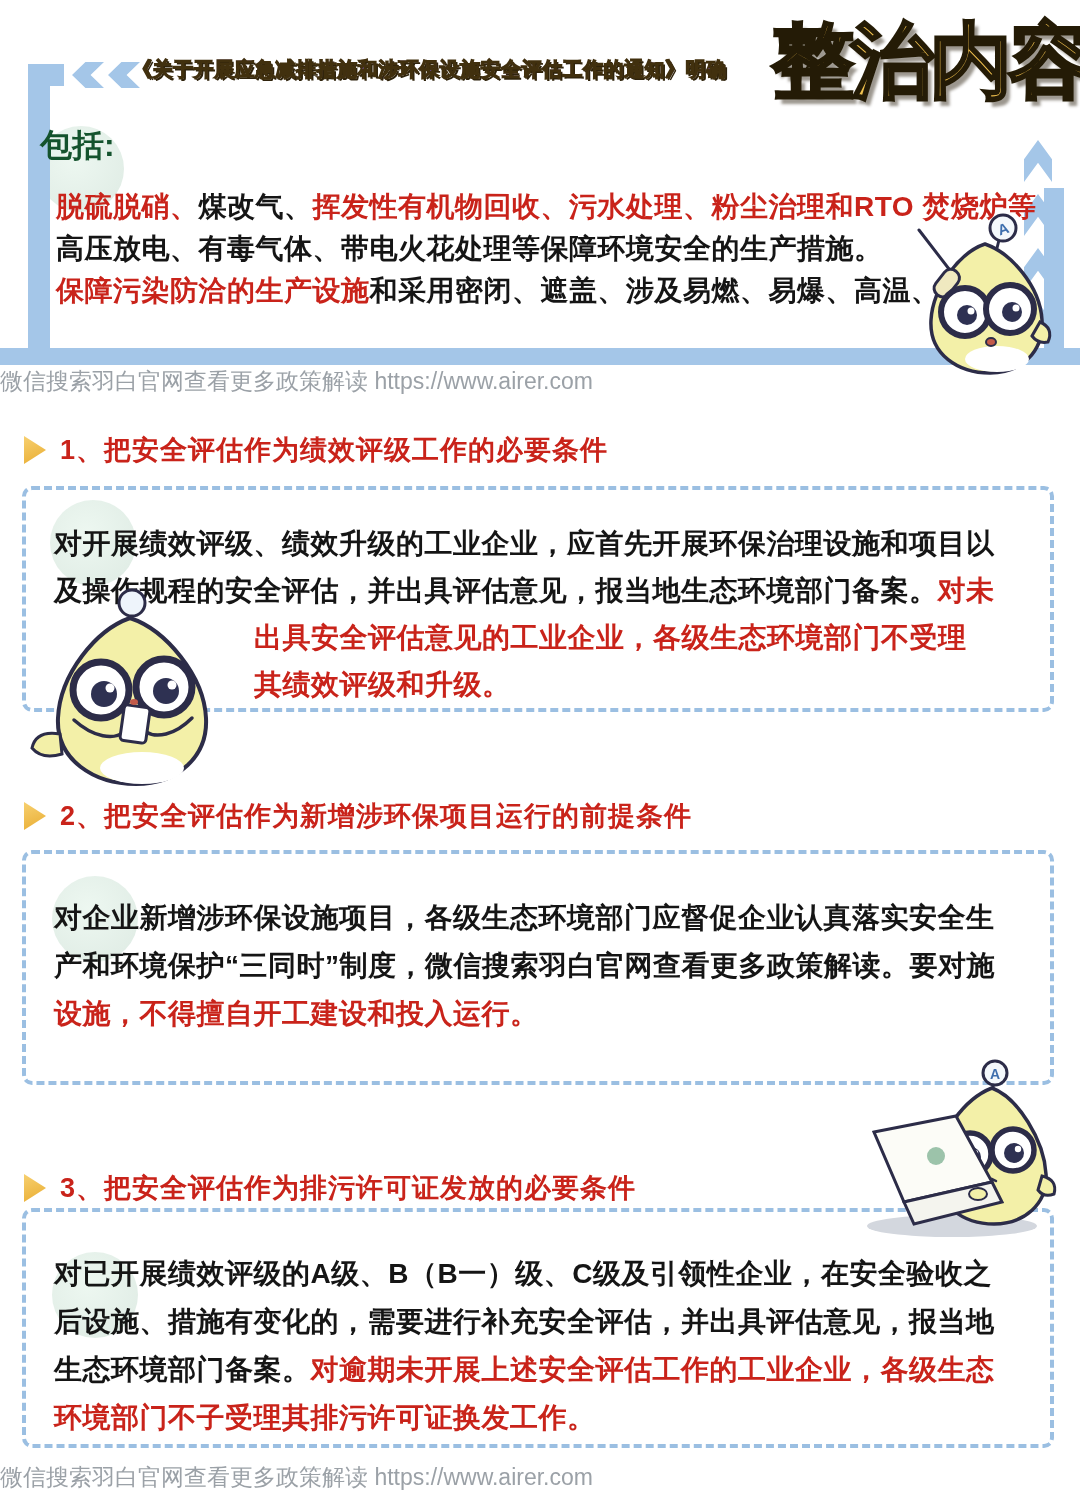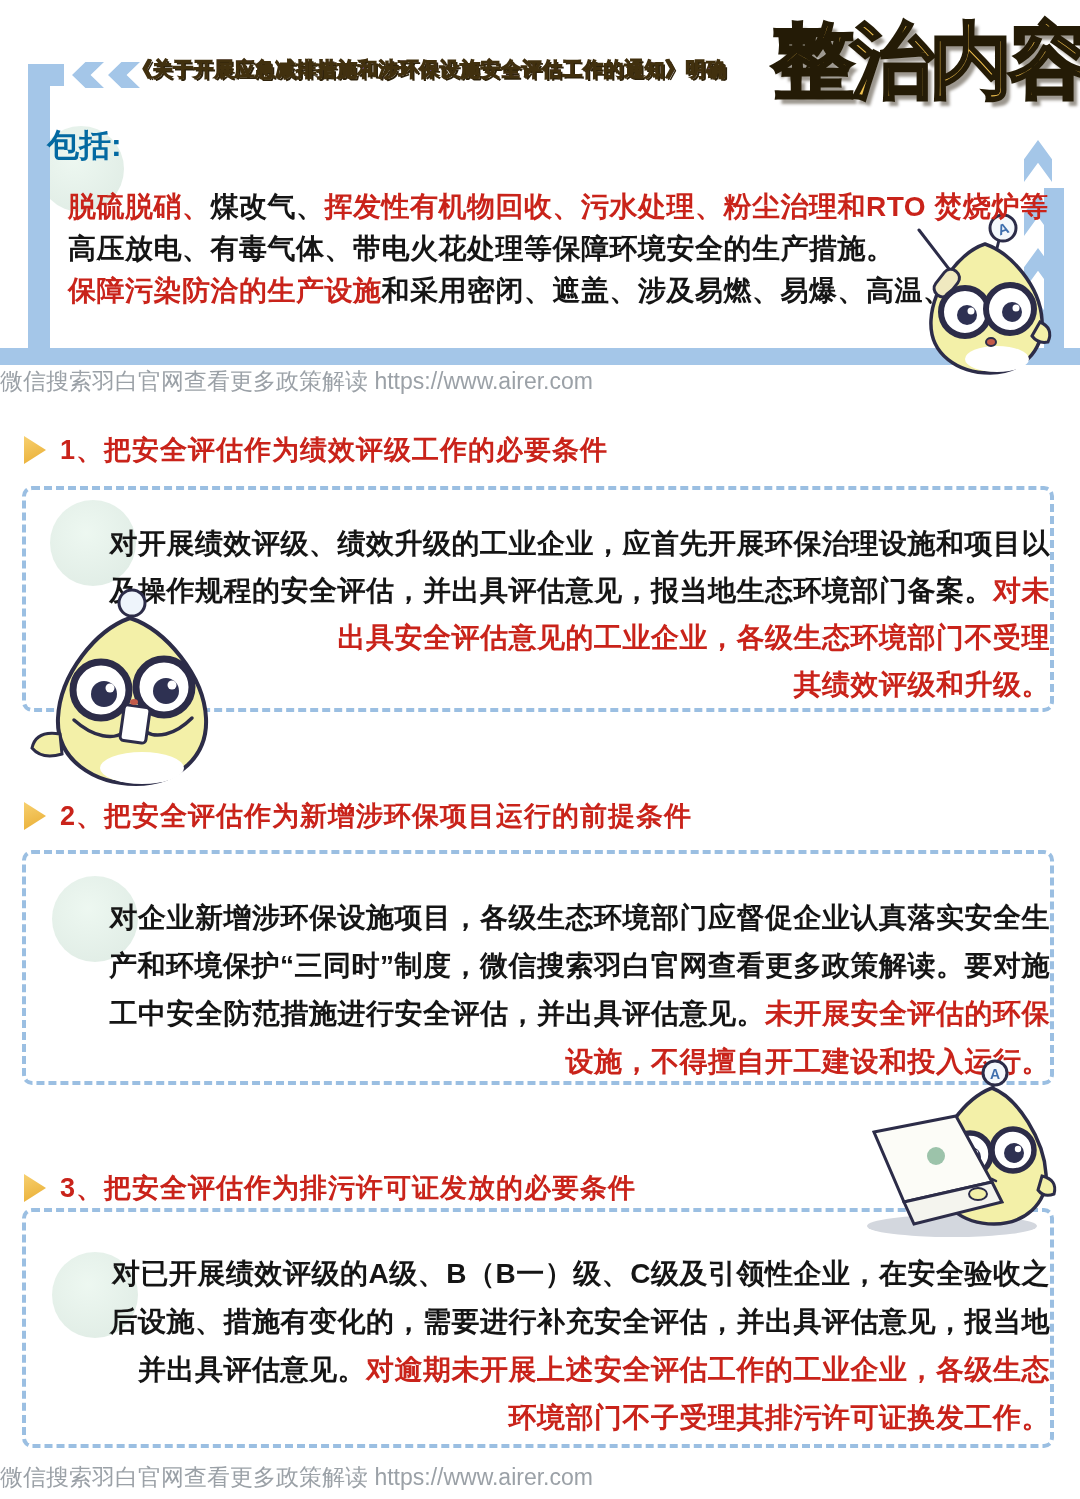--- a/index.html
+++ b/index.html
@@ -10,39 +10,39 @@
   .bluebar{background:#a4c6e8;}
   .chev-l{width:32px;height:26px;background:#a4c6e8;
           clip-path:polygon(100% 0,42% 0,0 50%,42% 100%,100% 100%,58% 50%);}
   .chev-u{width:28px;height:42px;background:#a4c6e8;
           clip-path:polygon(0 100%,0 46%,50% 0,100% 46%,100% 100%,50% 54%);}
   .subtitle{left:132px;top:56px;font-size:20px;font-weight:700;color:#8b5cf6;white-space:nowrap;
             -webkit-text-stroke:1.2px #41300e;text-shadow:2px 2px 0 #2f230c;letter-spacing:.5px;z-index:4;font-family:Liberation Mono, monospace;}
   .title{left:772px;top:20px;font-size:82px;font-weight:700;color:#f2c24e;white-space:nowrap;
          -webkit-text-stroke:3px #241b06;text-shadow:5px 6px 3px rgba(35,25,6,.45);
          letter-spacing:-3px;z-index:4;line-height:1;}
-  .incl{left:47px;top:124px;font-size:32px;font-weight:700;color:#0369a1;z-index:3;}
+  .incl{left:40px;top:124px;font-size:32px;font-weight:700;color:#14532d;z-index:3;}
   
   .tline{position:relative;white-space:nowrap;font-weight:700;font-size:28px;letter-spacing:.5px;z-index:3;}
   .black{color:#151515;} .red{color:#c9231a;}
-  .intro{left:68px;top:186px;width:1000px;z-index:3;}
+  .intro{left:56px;top:186px;width:1000px;z-index:3;}
   .intro .tline{line-height:42px;}
   .indent{margin-left:200px;}
   
   .wm{left:0;width:100%;text-align:left;color:#9ba1a7;font-size:23px;font-weight:400;z-index:4;}
   .wm-logo{width:86px;height:86px;border-radius:50%;z-index:0;opacity:.16;
            background:radial-gradient(circle at 42% 38%,#8fd0a6,#2e7d4f);}
   
   .sec-head{display:flex;align-items:center;gap:14px;left:24px;z-index:3;}
   .tri{width:22px;height:28px;flex:none;display:inline-block;
        background:linear-gradient(160deg,#f7d070,#e9ad32);
        clip-path:polygon(0 0,100% 50%,0 100%);}
   .sec-head-text{font-size:27px;font-weight:700;color:#c9231a;letter-spacing:1px;white-space:nowrap;}
   .tbox{left:22px;width:1032px;border:4px dashed #9bbfe2;border-radius:10px;background:transparent;
-        padding:30px 0 0 28px;box-sizing:border-box;z-index:1;text-align:right;}
+        padding:30px 0 0 28px;box-sizing:border-box;z-index:1;}
   .lh47 .tline{line-height:47px;}
   .lh48 .tline{line-height:48px;}
   .mascot{z-index:2;}
 </style>
 </head>
 <body>
 
 <div class="page">
 
   <div class="abs wm-logo" style="left:38px;top:126px;"></div>
@@ -139,23 +139,20 @@
     <span class="sec-head-text">2、把安全评估作为新增涉环保项目运行的前提条件</span>
   </div>
   <div class="abs tbox lh48" style="top:850px;height:235px;padding-top:40px;">
     <div class="tline">
       <span class="black">对企业新增涉环保设施项目，各级生态环境部门应督促企业认真落实安全生</span>
     </div>
     <div class="tline">
       <span class="black">产和环境保护“三同时”制度，微信搜索羽白官网查看更多政策解读。要对施</span>
     </div>
     <div class="tline">
-      <span class="black">工中安全防范措施进行安全评估，并出具评估意见。</span><span class="red">未开展安全评估的环保</span>
-    </div>
-    <div class="tline">
       <span class="red">设施，不得擅自开工建设和投入运行。</span>
     </div>
   </div>
 
   <svg class="abs mascot" style="left:840px;top:1056px;width:220px;height:185px;" viewBox="0 0 220 185">
     <ellipse cx="112" cy="170" rx="85" ry="11" fill="#d3d7de"></ellipse>
     <line x1="152" y1="36" x2="154" y2="26" stroke="#2c2c48" stroke-width="3"></line>
     <circle cx="155" cy="17" r="12" fill="#f4f8fc" stroke="#2c2c48" stroke-width="3"></circle>
     <text x="155" y="23" font-size="14" font-weight="bold" fill="#3f6fae" text-anchor="middle">A</text>
     <path d="M152 32 C126 42 96 78 96 116 C96 150 124 168 154 168 C184 168 208 148 206 118 C204 84 178 42 152 32 Z" fill="#f3f0a8" stroke="#2c2c48" stroke-width="3.5"></path>
@@ -179,21 +176,21 @@
     <span class="sec-head-text">3、把安全评估作为排污许可证发放的必要条件</span>
   </div>
   <div class="abs tbox lh48" style="top:1208px;height:240px;padding-top:38px;">
     <div class="tline">
       <span class="black">对已开展绩效评级的A级、B（B一）级、C级及引领性企业，在安全验收之</span>
     </div>
     <div class="tline">
       <span class="black">后设施、措施有变化的，需要进行补充安全评估，并出具评估意见，报当地</span>
     </div>
     <div class="tline">
-      <span class="black">并出具评估意见。</span><span class="red">对逾期未开展上述安全评估工作的工业企业，各级生态</span>
+      <span class="black">生态环境部门备案。</span><span class="red">对逾期未开展上述安全评估工作的工业企业，各级生态</span>
     </div>
     <div class="tline">
       <span class="red">环境部门不子受理其排污许可证换发工作。</span>
     </div>
   </div>
 
   <div class="abs wm" style="top:1462px;">微信搜索羽白官网查看更多政策解读 https://www.airer.com</div>
 
 </div>
 

